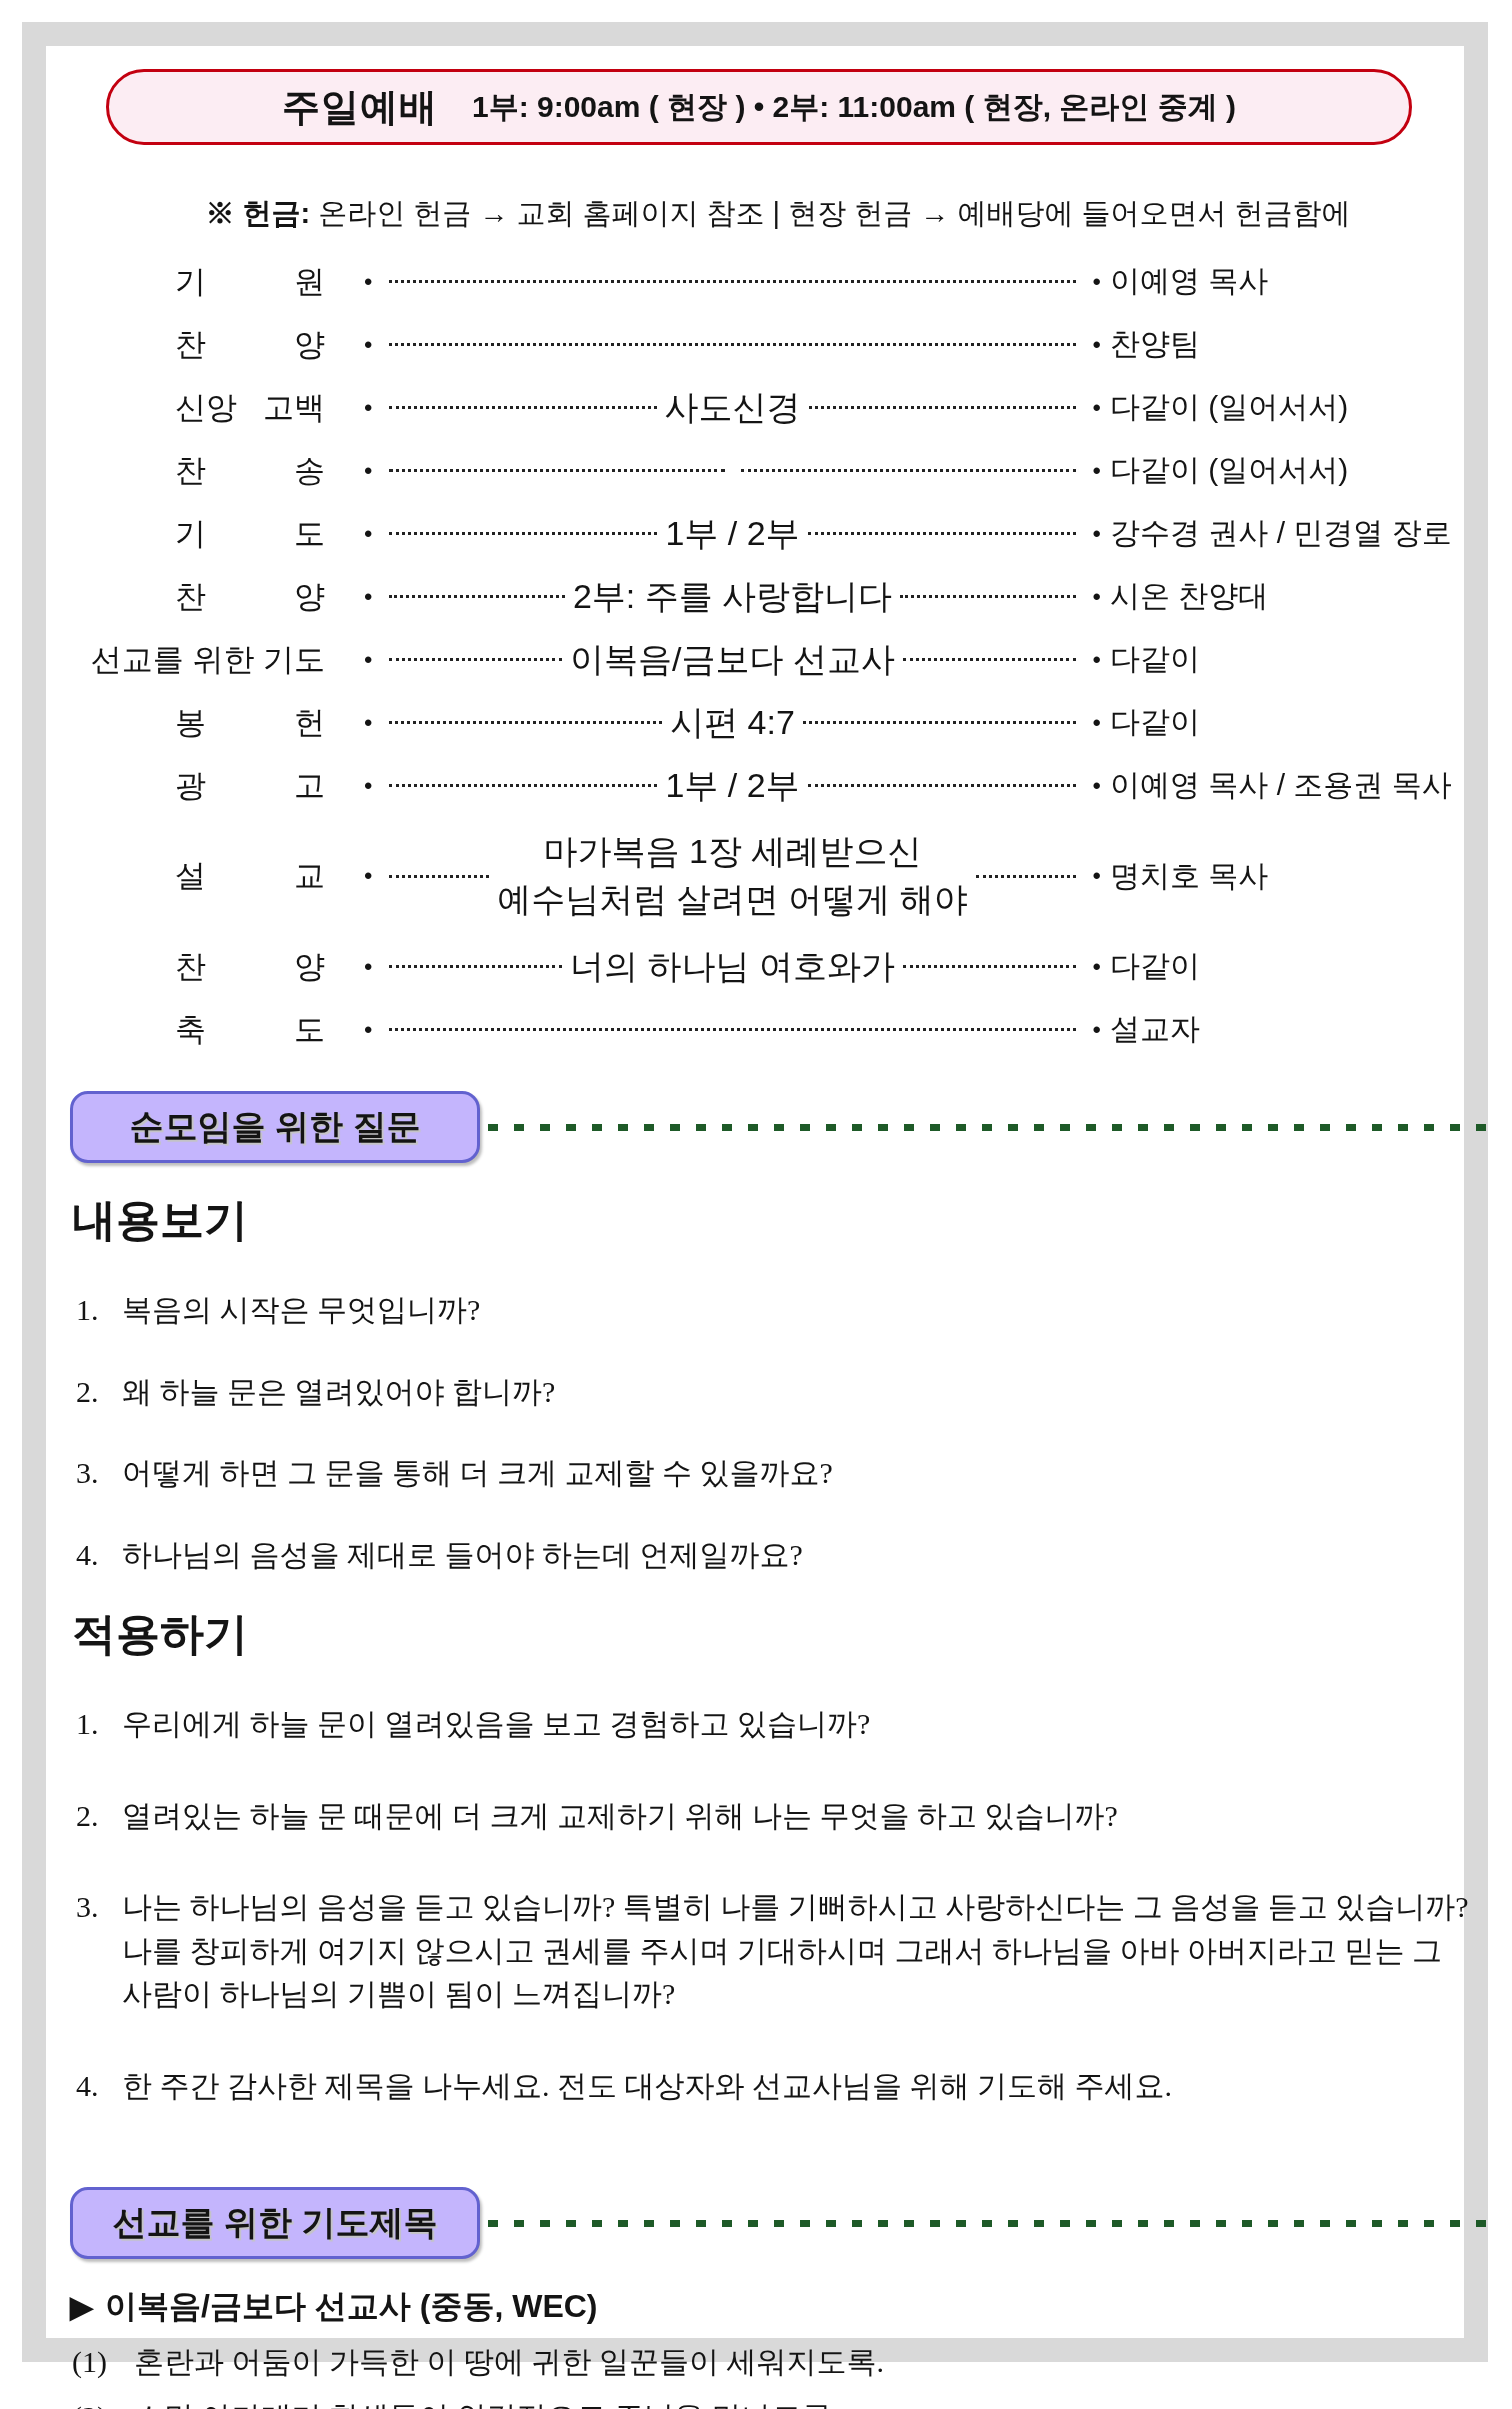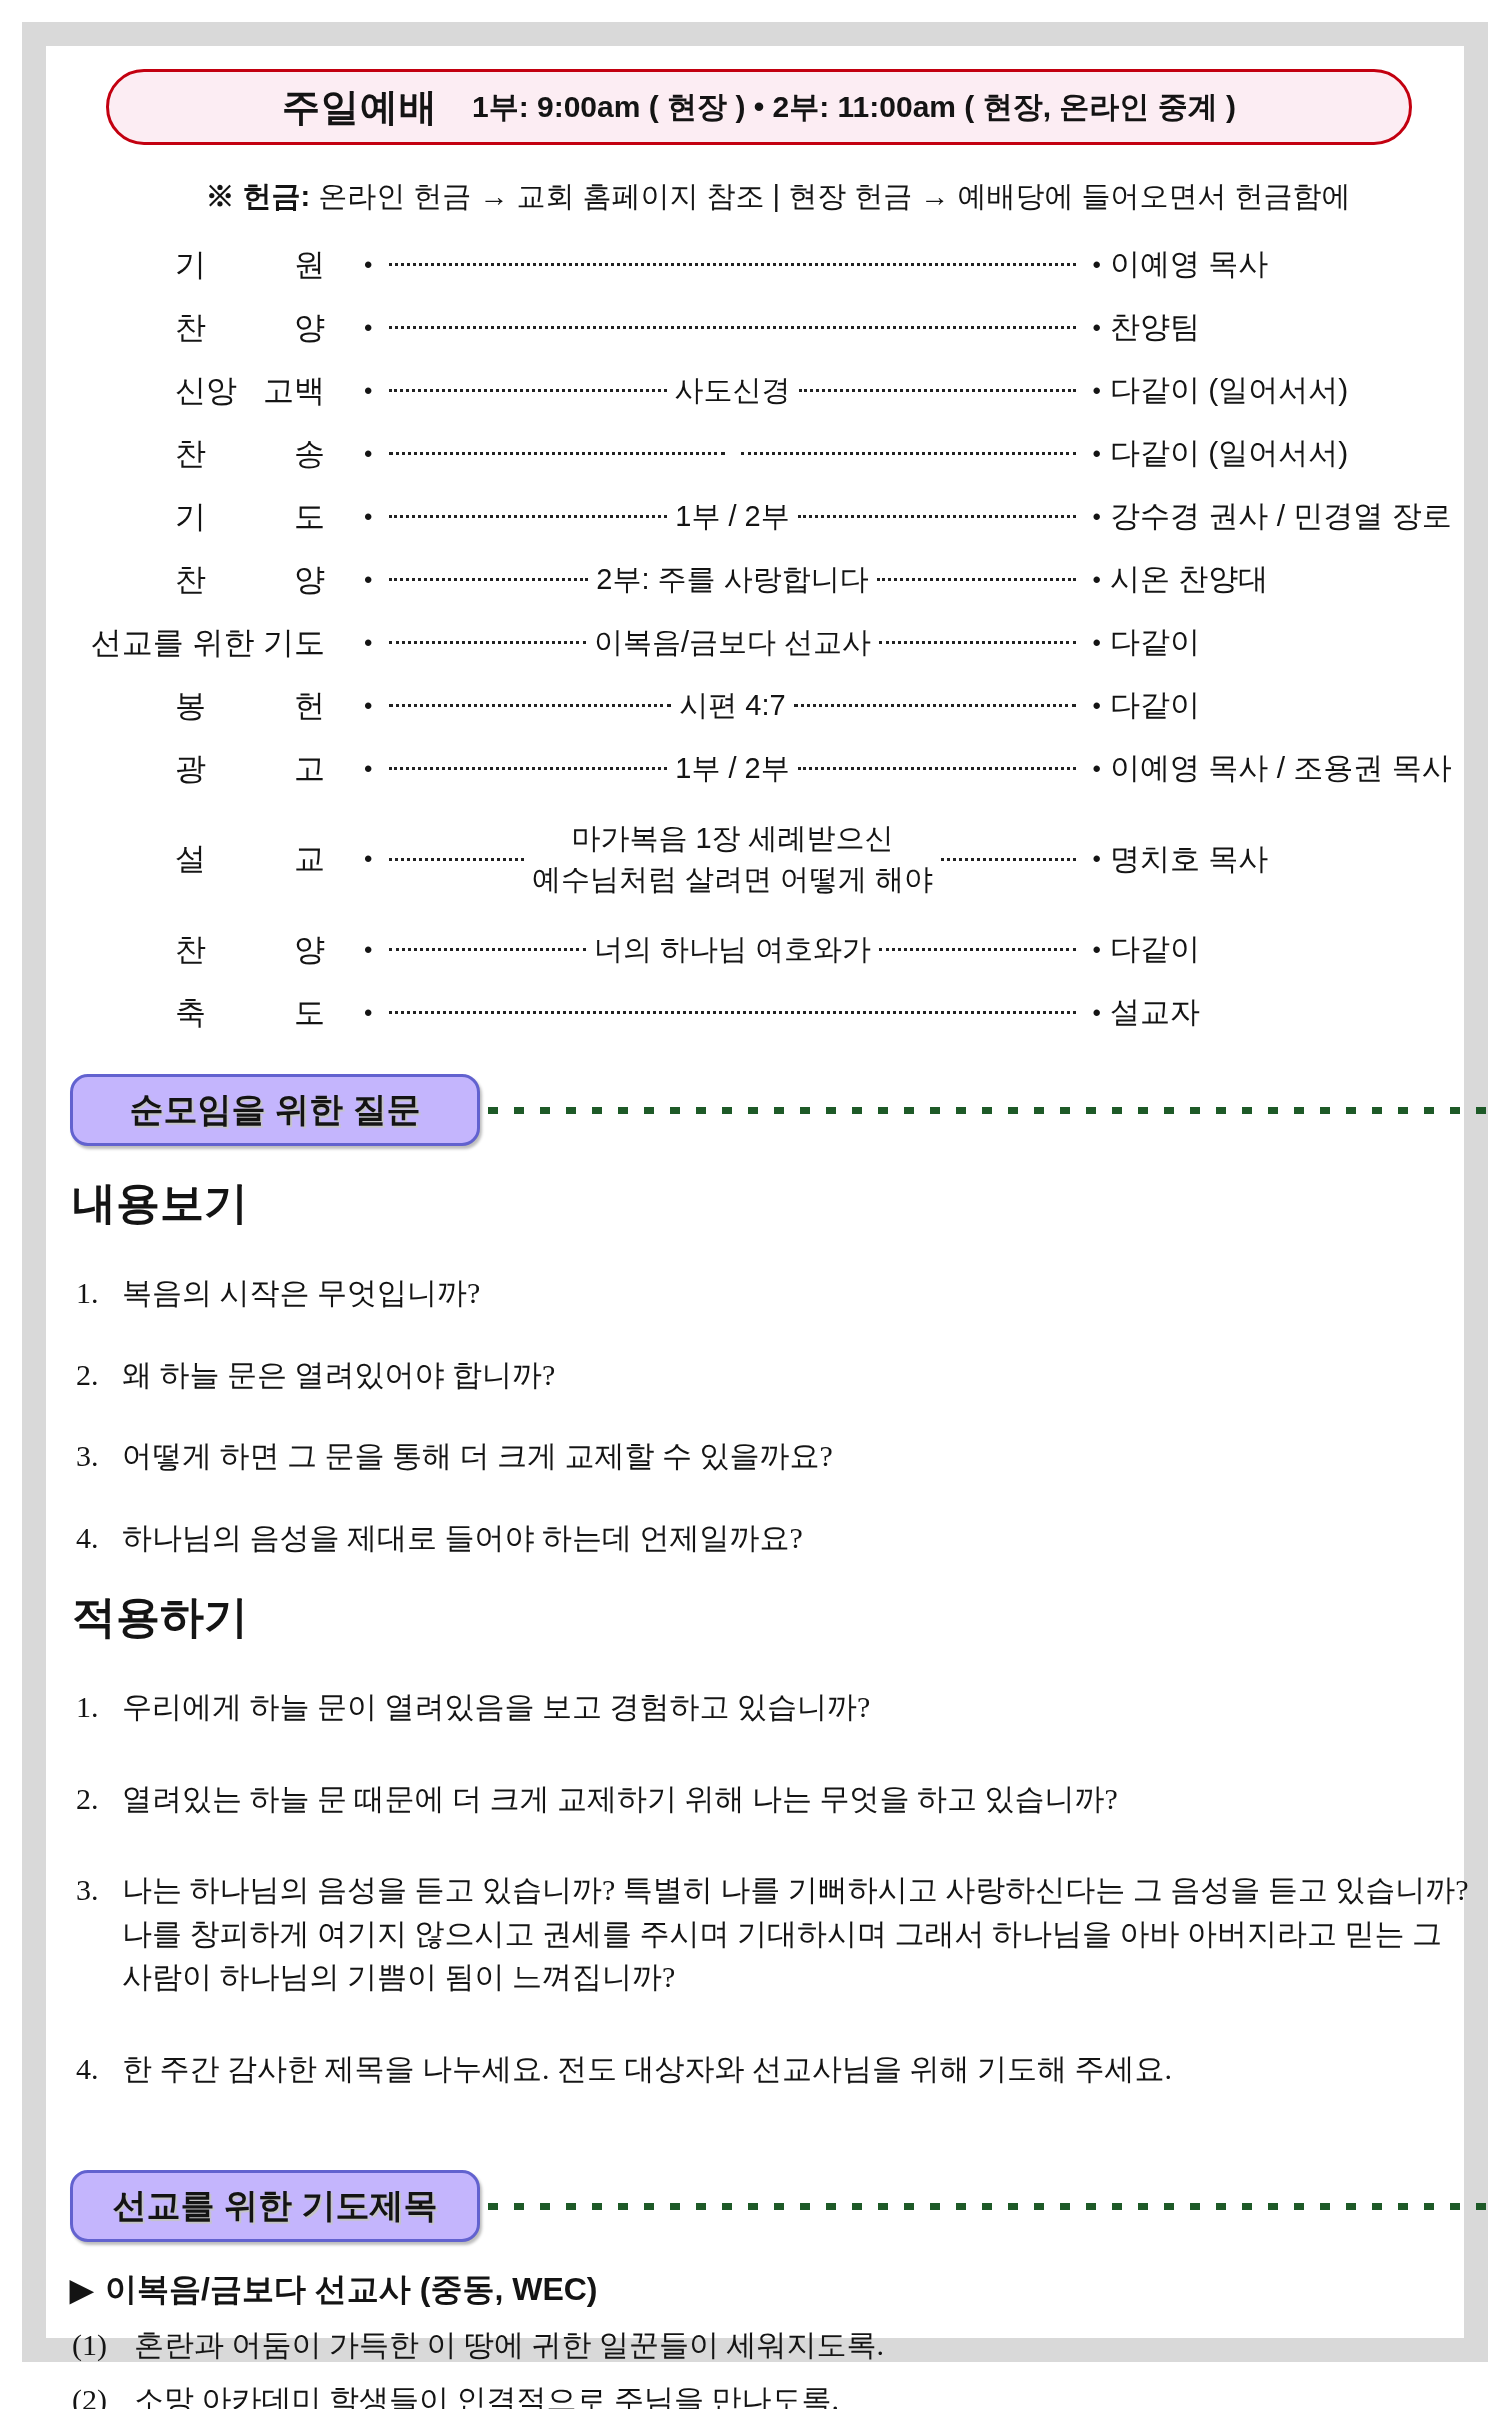--- a/index.html
+++ b/index.html
@@ -17,41 +17,41 @@
   
   .banner{
     margin:24px 0 0 58px;width:1306px;height:76px;box-sizing:border-box;
     border:3px solid #c30010;border-radius:40px;background:#fcedf3;
     display:flex;align-items:center;justify-content:center;gap:34px;
   }
   .banner-title{font-size:38px;font-weight:bold;letter-spacing:1px;}
   .banner-schedule{font-size:30px;font-weight:bold;}
 
   
-  .offering{margin-top:32px;text-align:center;font-size:29px;}
+  .offering{margin-top:49px;text-align:center;font-size:29px;}
   .offering b{font-weight:bold;}
 
   
   .order-list{margin:16px 6px 0 42px;}
   .order-row{display:flex;align-items:center;min-height:63px;font-size:30px;}
   .order-row.tall{min-height:118px;}
   .order-label{
     width:265px;flex:0 0 auto;box-sizing:border-box;padding-right:30px;
     display:flex;justify-content:flex-end;font-size:31px;font-weight:500;
   }
   .order-label>span{
     display:inline-block;min-width:150px;white-space:nowrap;
     text-align:justify;text-align-last:justify;
   }
   .bullet{flex:0 0 auto;margin:0 9px;font-size:24px;line-height:1;}
   .leader{
     flex:1 1 0;min-width:28px;height:0;margin:0 8px;
     border-bottom:3px dotted #222;align-self:center;
   }
-  .order-center{flex:0 0 auto;max-width:640px;text-align:center;font-size:29px;line-height:1.4;}
+  .order-center{flex:0 0 auto;max-width:640px;text-align:center;font-size:34px;line-height:1.4;}
   .order-right{flex:0 0 auto;width:392px;white-space:nowrap;font-size:30px;}
 
   
   .section-row{display:flex;align-items:center;margin:30px 14px 0 22px;}
   .section-box{
     flex:0 0 auto;box-sizing:border-box;min-width:410px;padding:10px 30px;
     border:3px solid #6262cf;border-radius:18px;background:#c4b5fd;
     font-size:34px;font-weight:bold;text-align:center;
     text-shadow:2px 2px 1px #c4c4c4;box-shadow:2px 3px 3px #bdbdbd;
   }

